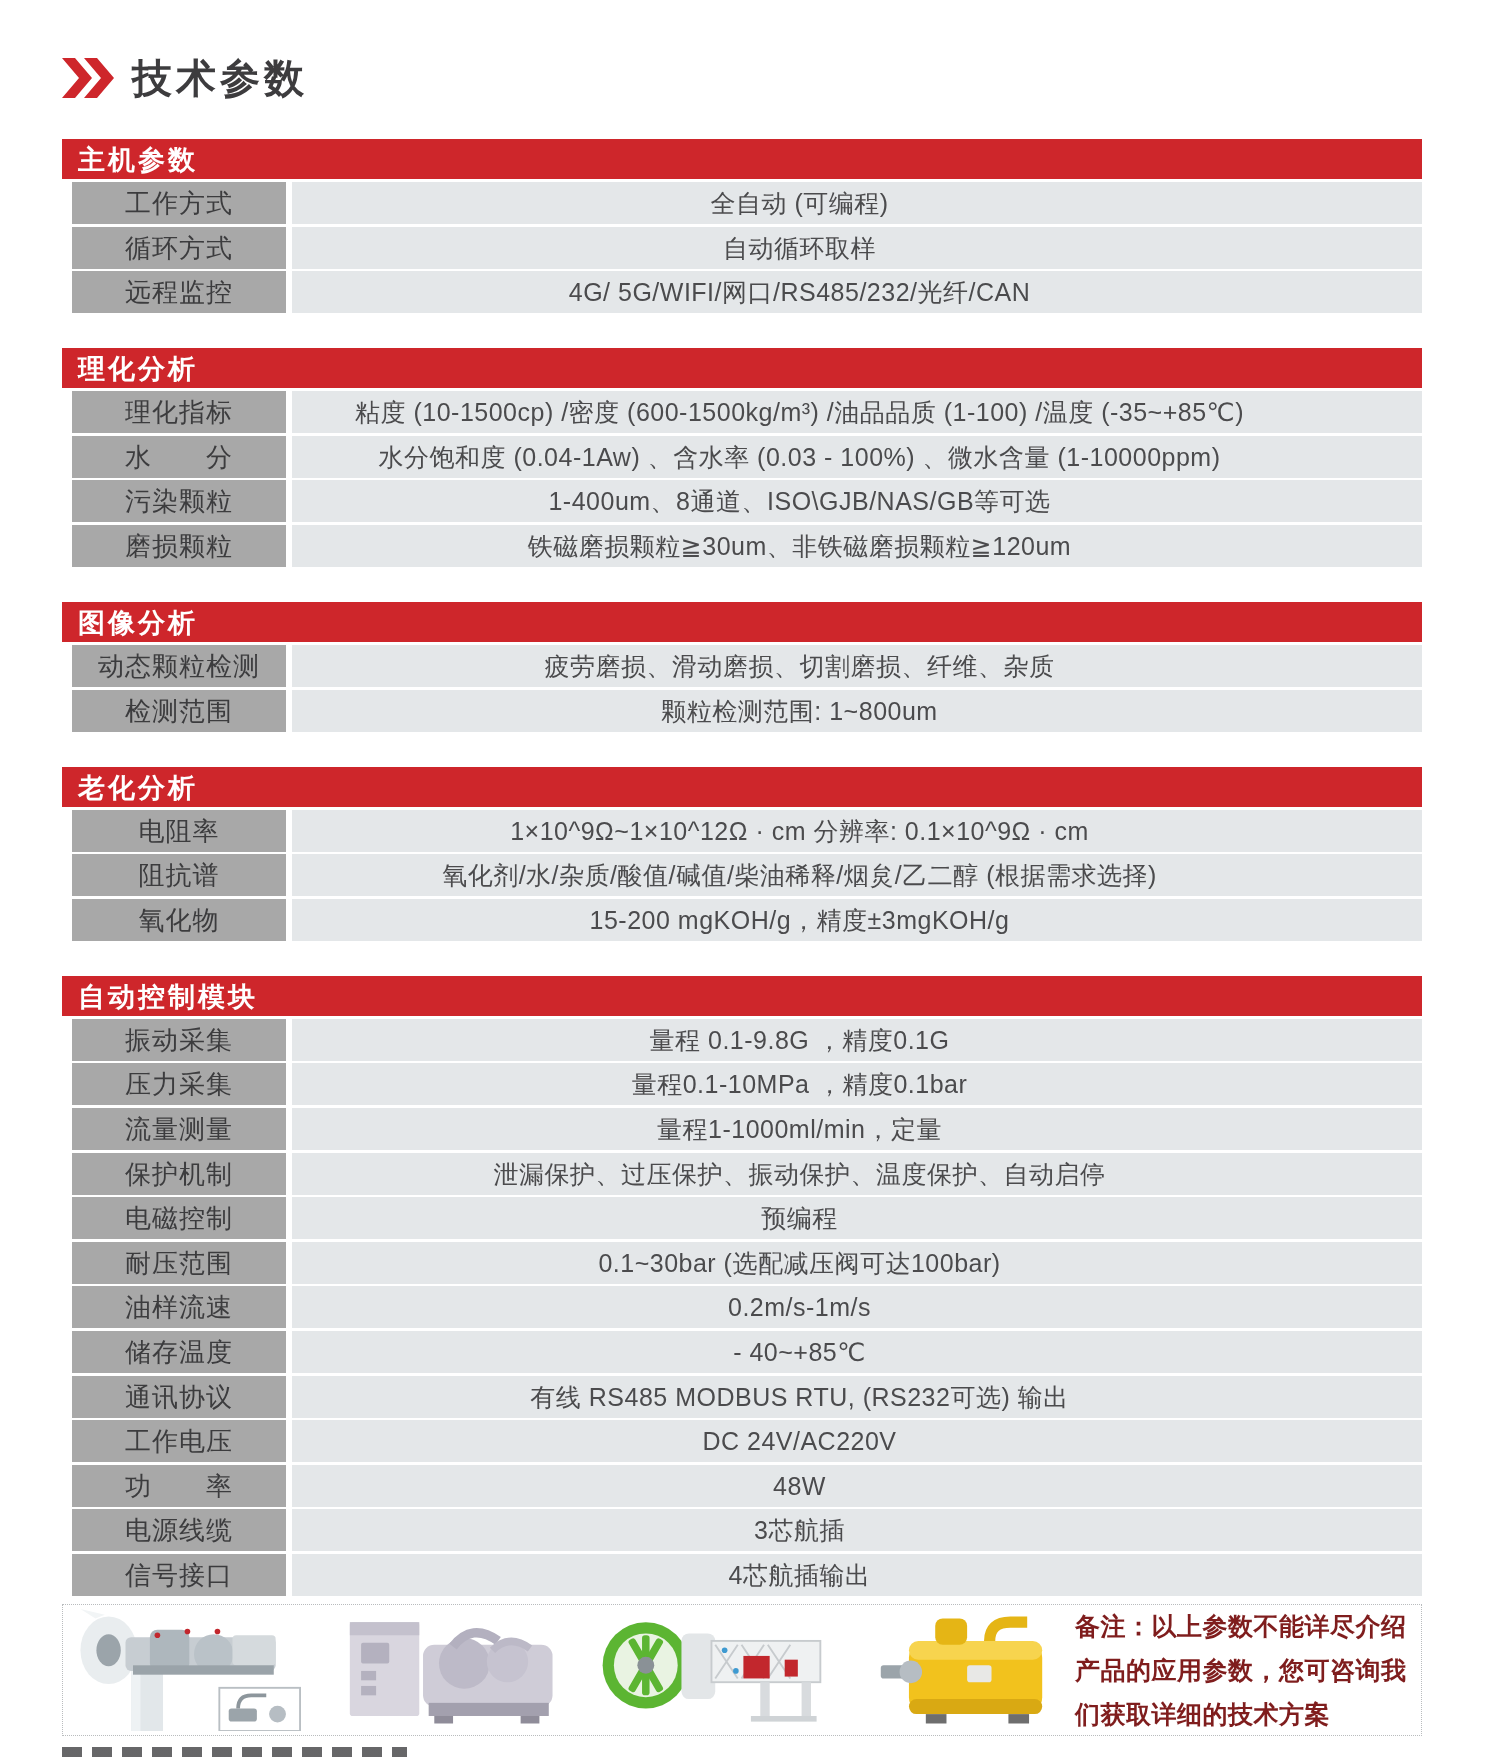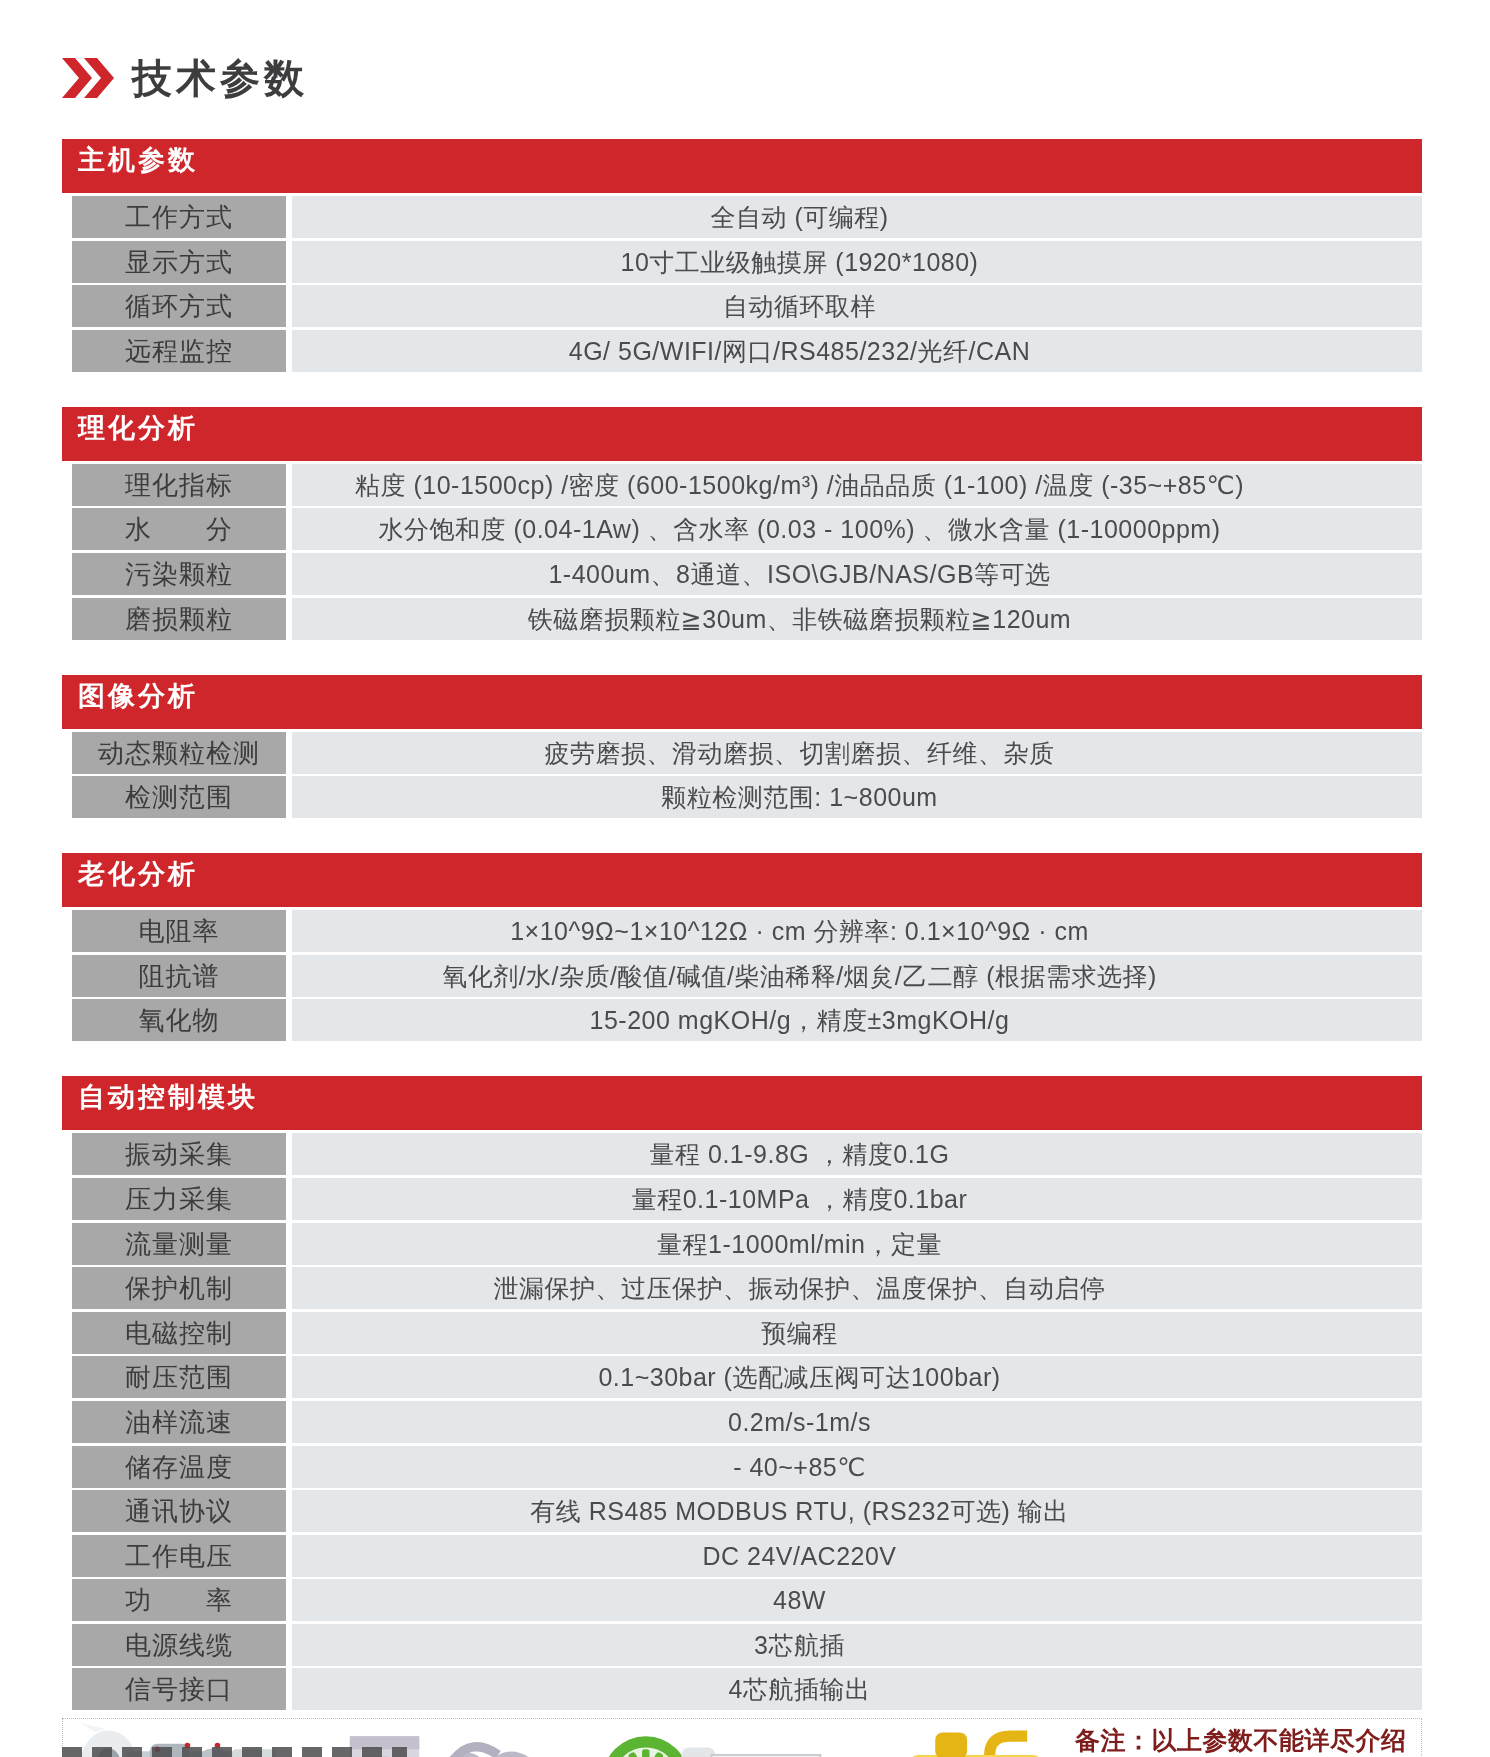--- a/index.html
+++ b/index.html
@@ -11,21 +11,21 @@
   .page{position:absolute;left:62px;top:0;width:1360px;}
 
   
   .title-bar{display:flex;align-items:center;gap:18px;margin-top:52px;margin-bottom:22px;height:52px;}
   .title-bar h1{margin:0;font-size:40px;font-weight:bold;color:#3d3c3e;letter-spacing:4px;}
   .chevrons{width:52px;height:40px;flex:0 0 auto;}
 
   
   .spec-table{width:1360px;}
   .section-header{
-    height:54px;line-height:42px;background:#ce262b;color:#ffffff;
+    height:40px;line-height:42px;background:#ce262b;color:#ffffff;
     font-size:27px;font-weight:bold;padding-left:16px;letter-spacing:3px;
     margin-bottom:3px;box-sizing:border-box;margin-top:35px;
   }
   .row{position:relative;height:42px;margin-bottom:2.6px;display:flex;}
   .row-label{
     margin-left:10px;width:214px;flex:0 0 214px;background:#a8a8a8;
     color:#3c3c3e;font-size:26px;line-height:42px;text-align:center;
     letter-spacing:1px;z-index:2;
   }
   .row-valuebg{flex:1;margin-left:6px;background:#e4e7e9;}
@@ -69,25 +69,20 @@
     </svg>
     <h1>技术参数</h1>
   </div>
 
   <div class="spec-table">
       <div class="section-header">主机参数</div>
       <div class="row">
         <div class="row-label">工作方式</div>
         <div class="row-valuebg"></div>
         <div class="row-value">全自动 (可编程)</div>
-      </div>
-      <div class="row">
-        <div class="row-label">显示方式</div>
-        <div class="row-valuebg"></div>
-        <div class="row-value">10寸工业级触摸屏 (1920*1080)</div>
       </div>
       <div class="row">
         <div class="row-label">循环方式</div>
         <div class="row-valuebg"></div>
         <div class="row-value">自动循环取样</div>
       </div>
       <div class="row">
         <div class="row-label">远程监控</div>
         <div class="row-valuebg"></div>
         <div class="row-value">4G/ 5G/WIFI/网口/RS485/232/光纤/CAN</div>

